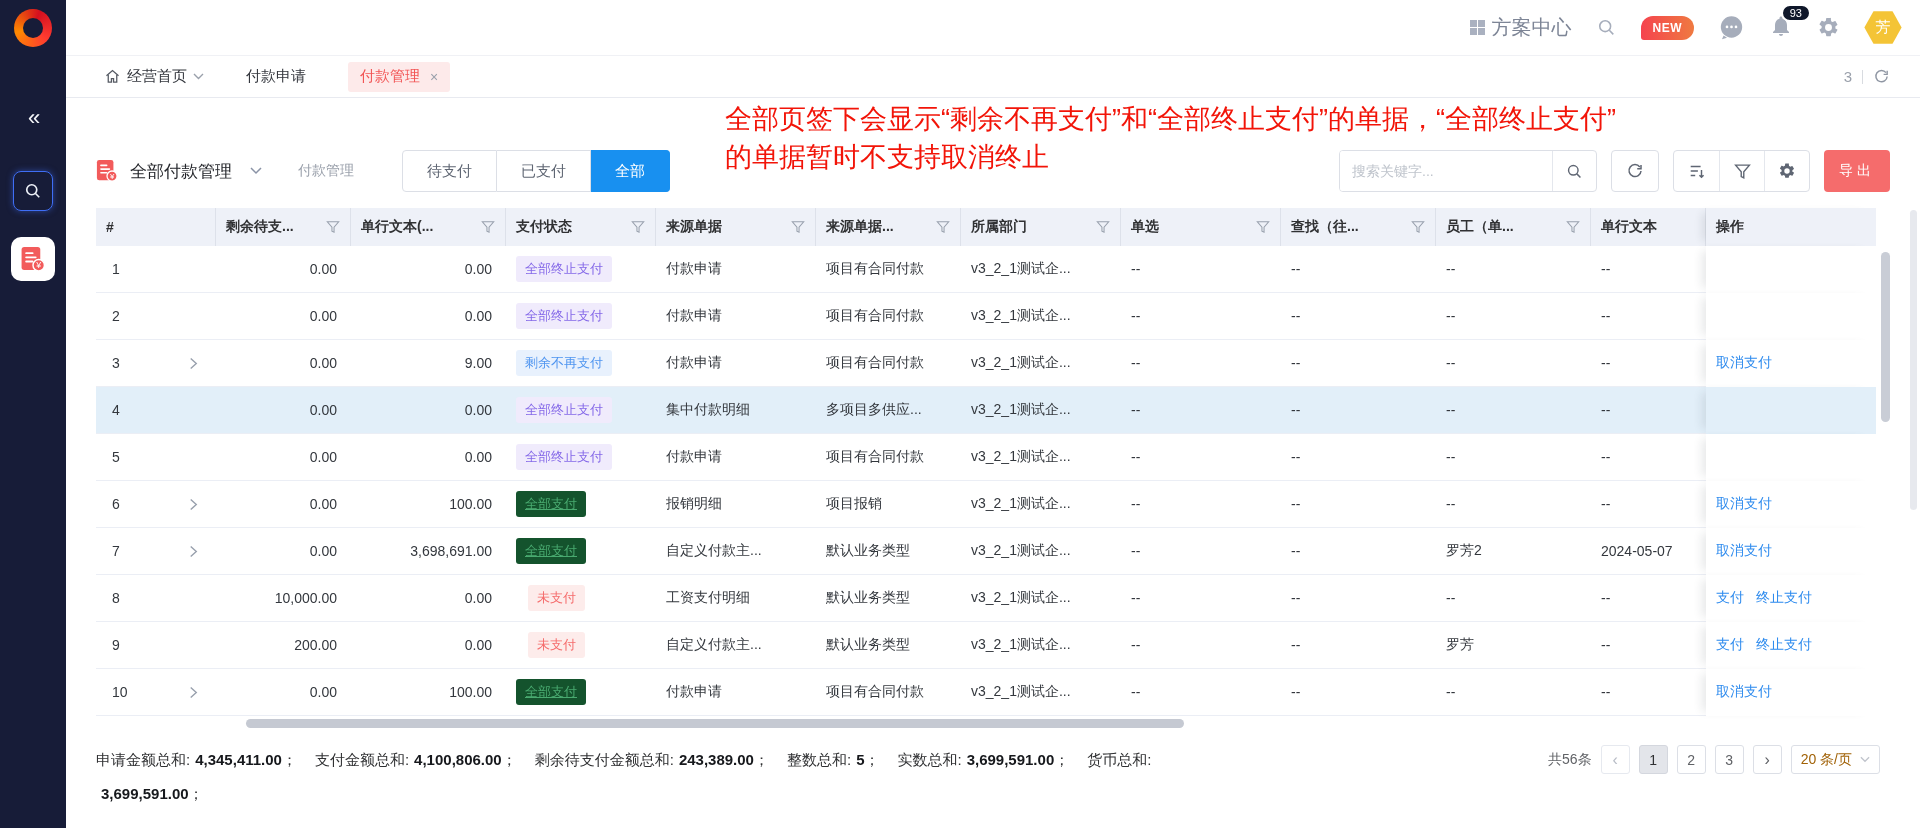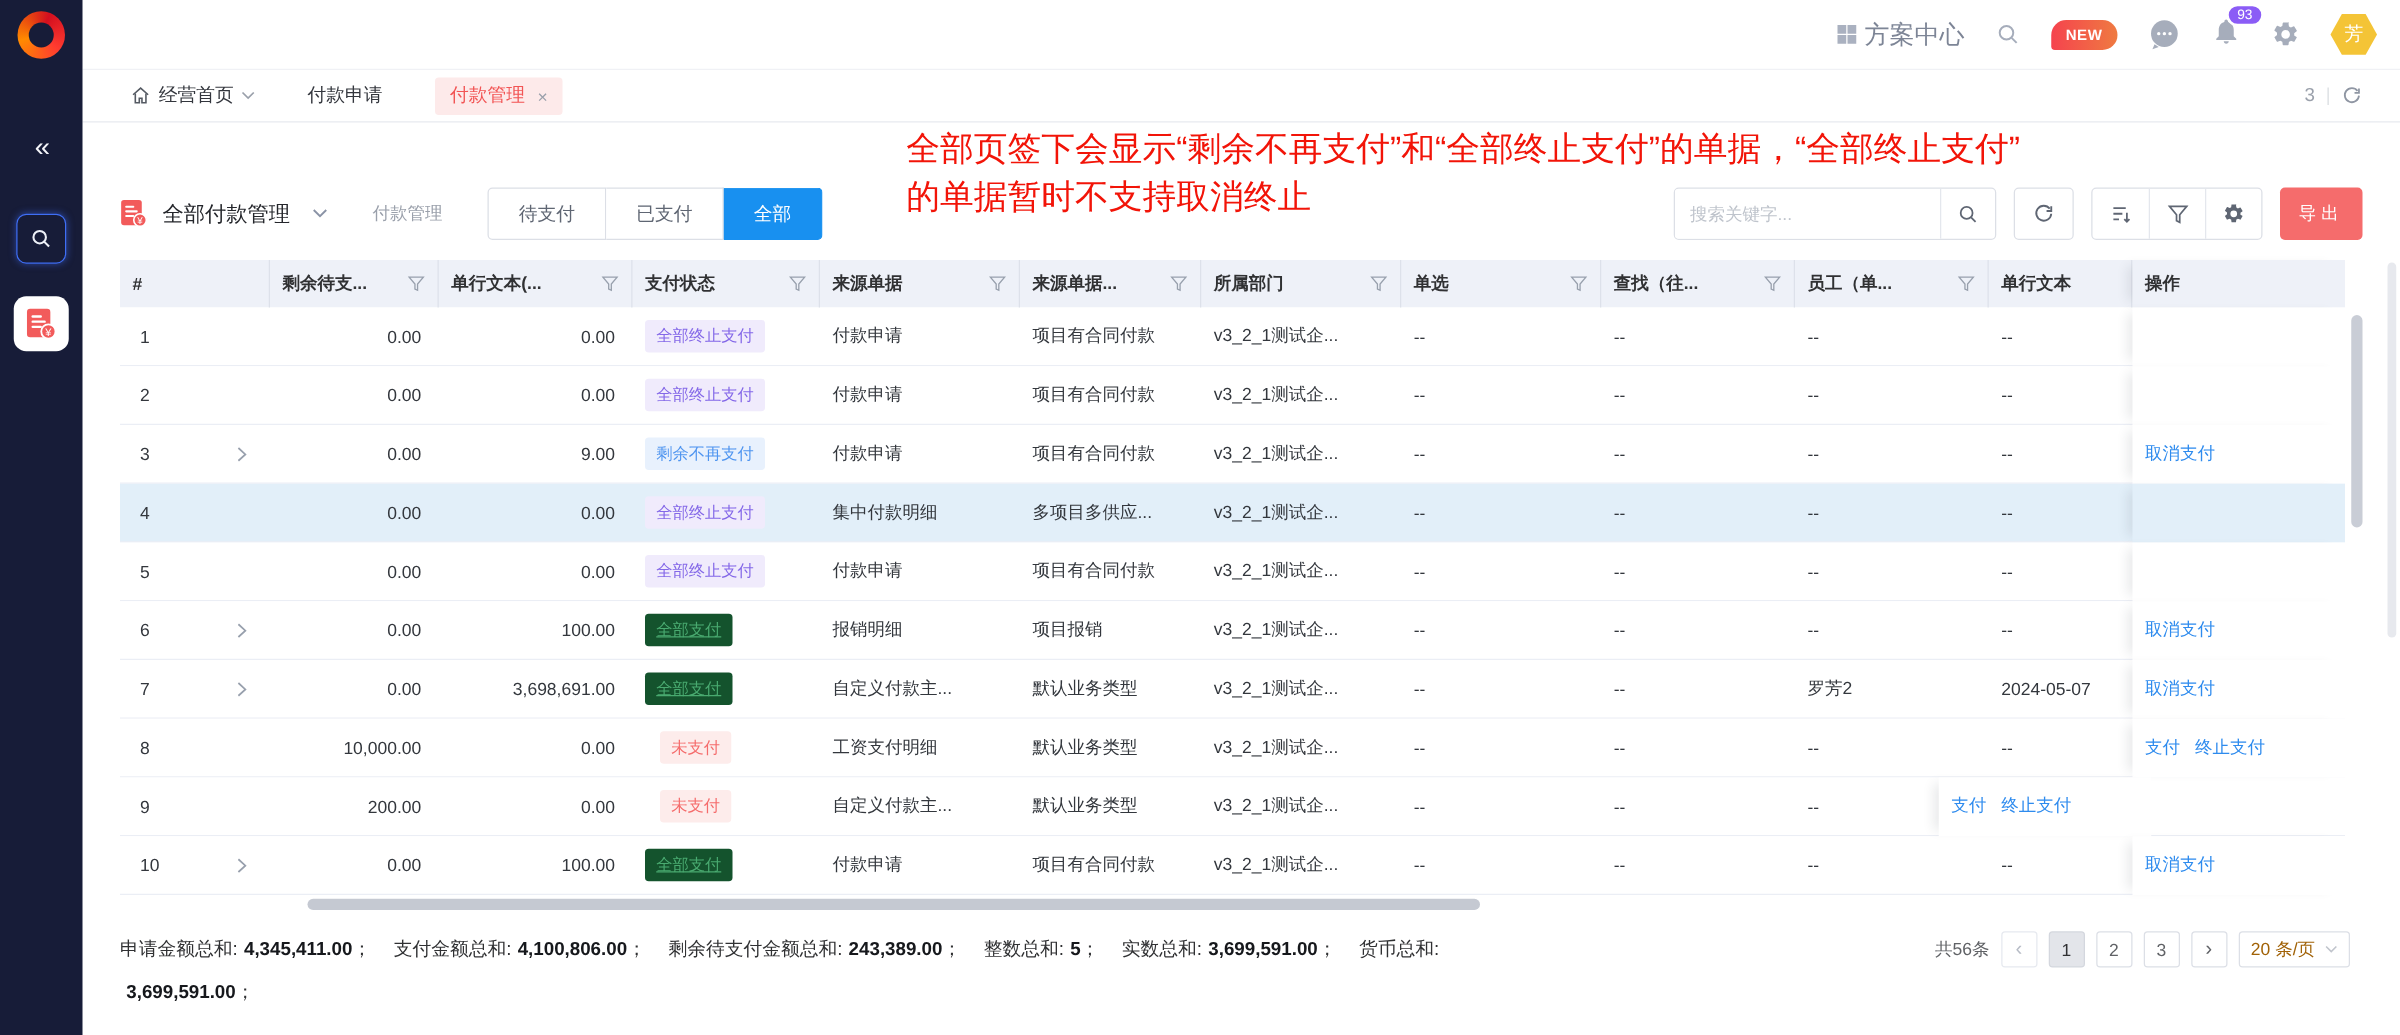--- a/index.html
+++ b/index.html
@@ -24,21 +24,21 @@
 
   
   .tophead { height:56px; border-bottom:1px solid #f0f1f5; display:flex; align-items:center;
     justify-content:flex-end; padding-right:18px; gap:24px; }
   .solution { display:flex; align-items:center; gap:7px; color:#7d8596; font-size:20px; }
   .grid-ico { width:15px; height:15px; display:grid; grid-template-columns:7px 7px; grid-template-rows:7px 7px; gap:1px; }
   .grid-ico i { background:#aab1c0; }
   .new-badge { background:linear-gradient(90deg,#f5434e,#ef7a41); color:#fff; font-size:12px; font-weight:bold;
     padding:5px 12px; border-radius:12px 12px 12px 3px; letter-spacing:.5px; }
   .bell-wrap { position:relative; }
-  .bell-cnt { position:absolute; top:-10px; right:-18px; background:#8b5cf6; color:#fff; font-size:11px;
+  .bell-cnt { position:absolute; top:-10px; right:-18px; background:#0f172a; color:#fff; font-size:11px;
     padding:1px 7px; border-radius:10px; border:2px solid #fff; }
   .avatar { width:38px; height:34px; background:#f4c436; color:#fff; font-size:15px;
     display:flex; align-items:center; justify-content:center;
     clip-path:polygon(25% 2%,75% 2%,99% 50%,75% 98%,25% 98%,1% 50%); }
 
   
   .tabstrip { height:42px; border-bottom:1px solid #e8eaf0; display:flex; align-items:center;
     padding:0 30px 0 38px; position:relative; }
   .home-tab { display:flex; align-items:center; gap:6px; color:#33363d; font-size:15px; cursor:pointer; }
   .tab-plain { margin-left:42px; color:#33363d; font-size:15px; cursor:pointer; }
@@ -49,21 +49,21 @@
   .vdiv { width:1px; height:14px; background:#d8dbe0; }
 
   
   .annotation { position:absolute; left:659px; top:100px; z-index:15; color:#f21408;
     font-size:27px; line-height:38px; white-space:nowrap; }
 
   
   .toolbar { margin-top:50px; padding:0 30px; height:46px; display:flex; align-items:center; }
   .view-title { margin-left:12px; font-size:17px; color:#24262b; font-weight:500; display:flex; align-items:center; gap:18px; cursor:pointer; }
   .view-sub { margin-left:36px; color:#9aa0ab; font-size:14px; }
-  .segmented { margin-left:36px; display:flex; }
+  .segmented { margin-left:48px; display:flex; }
   .seg-btn { height:42px; padding:0 24px; border:1px solid #dcdfe6; border-left-width:0; display:flex;
     align-items:center; font-size:15px; color:#5f6673; background:#fff; cursor:pointer; }
   .seg-btn:first-child { border-left-width:1px; border-radius:4px 0 0 4px; }
   .seg-btn:last-child { border-radius:0 4px 4px 0; }
   .seg-btn.active { background:var(--primary,#1890f0); border-color:var(--primary,#1890f0); color:#fff; }
   .tb-right { margin-left:auto; display:flex; align-items:center; gap:14px; }
   .searchbox { width:258px; height:42px; border:1px solid #dcdfe6; border-radius:4px; display:flex; overflow:hidden; }
   .searchbox input { flex:1; border:none; outline:none; padding:0 12px; font-size:14px; color:#33363d;
     font-family:inherit; }
   .searchbox input::placeholder { color:#bfc4cc; }
@@ -508,20 +508,21 @@
           <div class="td right" style="width: 135px;">200.00</div>
           <div class="td right" style="width: 155px;">0.00</div>
           <div class="td" style="width: 150px;">
             <span class="badge badge-red">未支付</span>
           </div>
           <div class="td" style="width: 160px;">自定义付款主...</div>
           <div class="td" style="width: 145px;">默认业务类型</div>
           <div class="td" style="width: 160px;">v3_2_1测试企...</div>
           <div class="td" style="width: 160px;">--</div>
           <div class="td" style="width: 155px;">--</div>
+          <div class="td" style="width: 155px;">罗芳</div>
           <div class="td" style="width: 115px;">--</div>
           <div class="td op-cell" style="width: 170px;">
             <span class="op-link">支付</span>
             <span class="op-link">终止支付</span>
           </div>
         </div>
         <div class="tr">
           <div class="td num-cell" style="width: 120px;">
             <span class="row-num">10</span>
             <svg class="chev" width="9" height="13" viewBox="0 0 9 14">

